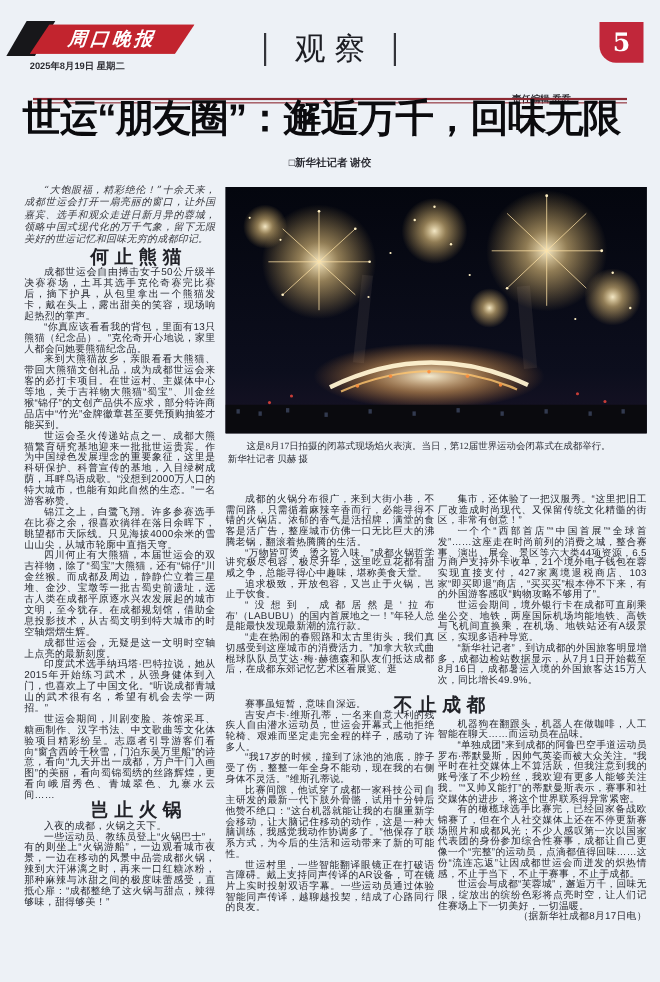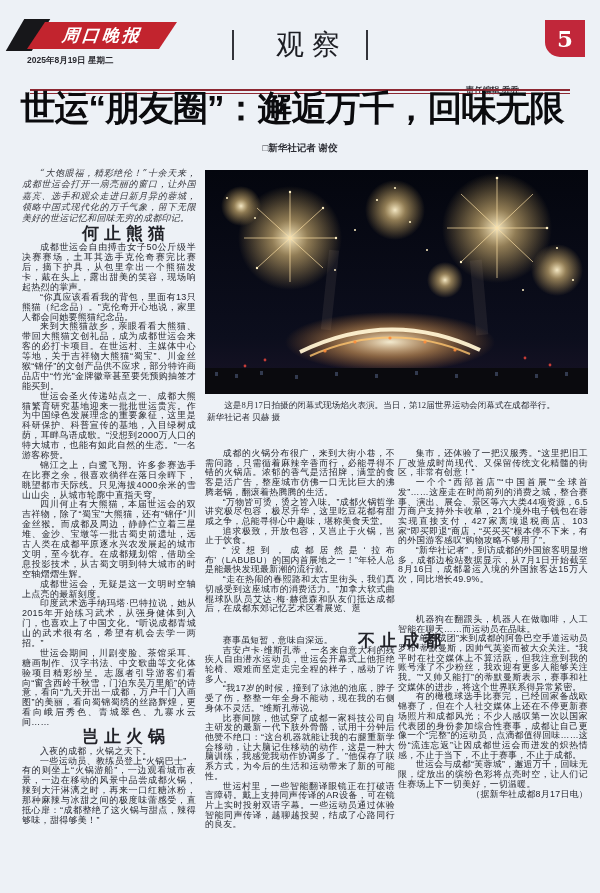--- a/index.html
+++ b/index.html
@@ -12,21 +12,21 @@
         background:#17171a;transform:skewX(-30deg);}
   .logo-flag{position:absolute;left:8px;top:0;width:150px;height:27px;background:#c2242e;
         clip-path:polygon(12% 0,100% 0,88% 100%,0 100%);
         display:flex;align-items:center;justify-content:center;}
   .logo-flag span{color:#fff;font-weight:bold;font-style:italic;font-size:17px;
         letter-spacing:3px;transform:skewX(-6deg);font-family:"DejaVu Serif",serif;}
   .date-line{position:absolute;left:12px;top:37px;font-size:8.5px;font-weight:bold;color:#2a2a30;}
   .section-title{position:absolute;left:50%;top:8px;transform:translateX(-50%);
         display:flex;align-items:center;}
   .section-title .bar{width:2px;height:30px;background:#33343a;}
-  .section-title .txt{font-size:28px;letter-spacing:8px;padding:0 0 0 42px;margin-right:18px;
+  .section-title .txt{font-size:28px;letter-spacing:8px;padding:0 0 0 26px;margin-right:18px;
         color:#1d1e24;font-family:Liberation Mono, monospace;}
   .editor-line{position:absolute;right:66px;top:38px;font-size:8.5px;font-weight:bold;color:#2a2a30;margin-top:29px;}
   .page-no{position:absolute;right:0;top:2px;width:40px;height:37px;background:#c1273a;
         border-bottom-left-radius:15px;display:flex;align-items:center;justify-content:center;}
   .page-no span{color:#fff;font-size:23px;font-weight:bold;font-family:"DejaVu Serif",serif;}
   .double-rule{position:absolute;left:15px;right:15px;top:71px;height:2px;
         border-top:2px solid #8c2832;border-bottom:1px solid #8c2832;}
   
   .headline{position:absolute;left:0;right:16px;top:88px;text-align:center;font-size:35px;
         font-weight:900;letter-spacing:-1px;color:#0b0b0e;line-height:1.15;}
@@ -204,20 +204,21 @@
     <p>赛事虽短暂，意味自深远。</p>
     <p>吉安卢卡·维斯孔蒂，一名来自意大利的残疾人自由潜水运动员，世运会开幕式上他拒绝轮椅、艰难而坚定走完全程的样子，感动了许多人。</p>
     <p>“我17岁的时候，撞到了泳池的池底，脖子受了伤，整整一年全身不能动，现在我的右侧身体不灵活。”维斯孔蒂说。</p>
     <p>比赛间隙，他试穿了成都一家科技公司自主研发的最新一代下肢外骨骼，试用十分钟后他赞不绝口：“这台机器就能让我的右腿重新学会移动，让大脑记住移动的动作，这是一种大脑训练，我感觉我动作协调多了。”他保存了联系方式，为今后的生活和运动带来了新的可能性。</p>
     <p>世运村里，一些智能翻译眼镜正在打破语言障碍。戴上支持同声传译的AR设备，可在镜片上实时投射双语字幕。一些运动员通过体验智能同声传译，越聊越投契，结成了心路同行的良友。</p>
   </div>
 
   <div class="col rightcol">
     <p>集市，还体验了一把汉服秀。“这里把旧工厂改造成时尚现代、又保留传统文化精髓的街区，非常有创意！”</p>
     <p>一个个“西部首店”“中国首展”“全球首发”……这座走在时尚前列的消费之城，整合赛事、演出、展会、景区等六大类44项资源，6.5万商户支持外卡收单，21个境外电子钱包在蓉实现直接支付，427家离境退税商店、103家“即买即退”商店，“买买买”根本停不下来，有的外国游客感叹“购物攻略不够用了”。</p>
+    <p>世运会期间，境外银行卡在成都可直刷乘坐公交、地铁，两座国际机场均能地铁、高铁与飞机间直换乘，在机场、地铁站还有A级景区，实现多语种导览。</p>
     <p>“新华社记者”，到访成都的外国旅客明显增多，成都边检站数据显示，从7月1日开始截至8月16日，成都暑运入境的外国旅客达15万人次，同比增长49.9%。</p>
     <div class="spacer30"></div>
     <p>机器狗在翻跟头，机器人在做咖啡，人工智能在聊天……而运动员在品味。</p>
     <p>“单独成团”来到成都的阿鲁巴空手道运动员罗布·蒂默曼斯，因帅气英姿而被大众关注。“我平时在社交媒体上不算活跃，但我注意到我的账号涨了不少粉丝，我欢迎有更多人能够关注我。”“又帅又能打”的蒂默曼斯表示，赛事和社交媒体的进步，将这个世界联系得异常紧密。</p>
     <p>有的橄榄球选手比赛完，已经回家备战欧锦赛了，但在个人社交媒体上还在不停更新赛场照片和成都风光；不少人感叹第一次以国家代表团的身份参加综合性赛事，成都让自己更像一个“完整”的运动员，点滴都值得回味……这份“流连忘返”让因成都世运会而迸发的炽热情感，不止于当下，不止于赛事，不止于成都。</p>
     <p>世运会与成都“芙蓉城”，邂逅万千，回味无限，绽放出的缤纷色彩将点亮时空，让人们记住赛场上下一切美好，一切温暖。</p>
     <p class="dateline">（据新华社成都8月17日电）</p>
   </div>
 
   <div class="sec3-head">不止成都</div>

